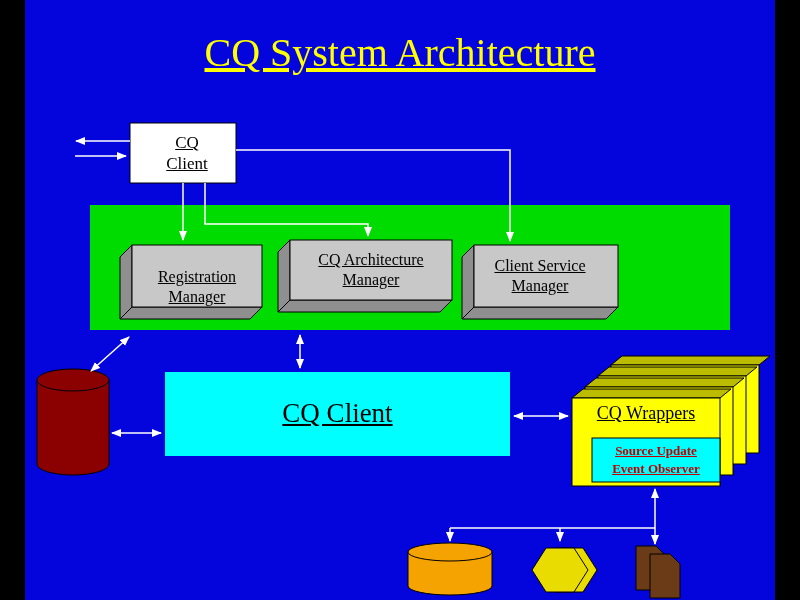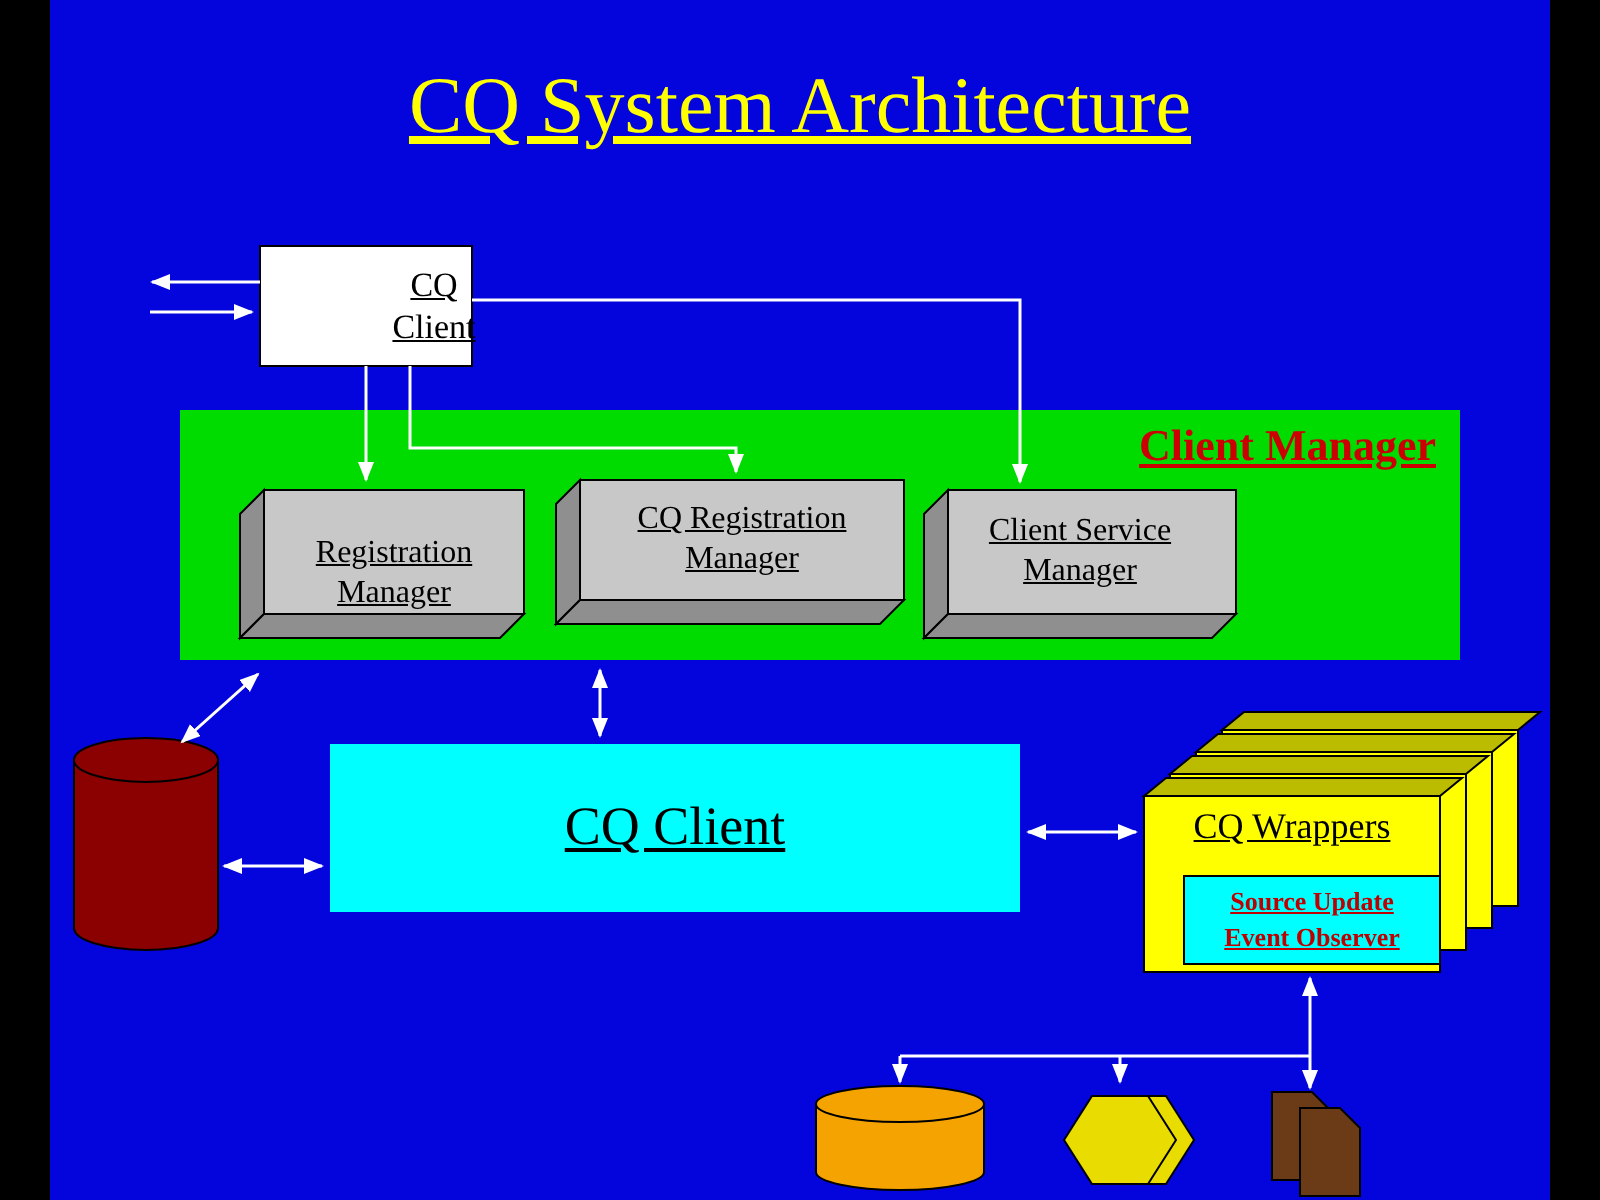--- a/index.html
+++ b/index.html
@@ -11,21 +11,21 @@
   .slide svg{position:absolute;left:0;top:0;}
   .label{
     position:absolute;display:flex;flex-direction:column;
     justify-content:center;align-items:center;text-align:center;
     color:#000;line-height:1.25;pointer-events:none;text-decoration:underline;
   }
   .title{
     left:25px;top:26px;width:750px;height:54px;
     font-size:40px;color:#FFFF00;
   }
-  .client-label{left:130px;top:123px;width:94px;height:60px;font-size:17px;padding-left:40px;}
+  .client-label{left:140px;top:123px;width:94px;height:60px;font-size:17px;}
   .cm-label{
     left:448px;top:208px;width:274px;height:28px;
     align-items:flex-end;justify-content:center;
     font-size:22px;font-weight:bold;color:#CC0000;
     flex-direction:row;justify-content:flex-end;padding-right:4px;box-sizing:border-box;
   }
   .mgr-label{font-size:16px;}
   .reg-label{left:132px;top:245px;width:130px;height:62px;justify-content:flex-end;}
   .inst-label{left:290px;top:240px;width:162px;height:60px;}
   .svc-label{left:474px;top:245px;width:132px;height:62px;}
@@ -113,29 +113,28 @@
     <polygon points="650,554 670,554 680,564 680,598 650,598" fill="#6B3A17" stroke="#000"></polygon>
   </svg>
 
   <div class="label title">CQ System Architecture</div>
 
   <div class="label client-label">
     <span>CQ</span>
     <span>Client</span>
   </div>
 
-  <div class="label cm-label">Client Manager</div>
 
   <div class="label mgr-label reg-label">
     <span>Registration</span>
     <span>Manager</span>
   </div>
 
   <div class="label mgr-label inst-label">
-    <span>CQ Registration</span>
+    <span>CQ Architecture</span>
     <span>Manager</span>
   </div>
 
   <div class="label mgr-label svc-label">
     <span>Client Service</span>
     <span>Manager</span>
   </div>
 
   <div class="label server-label">CQ Client</div>
 

